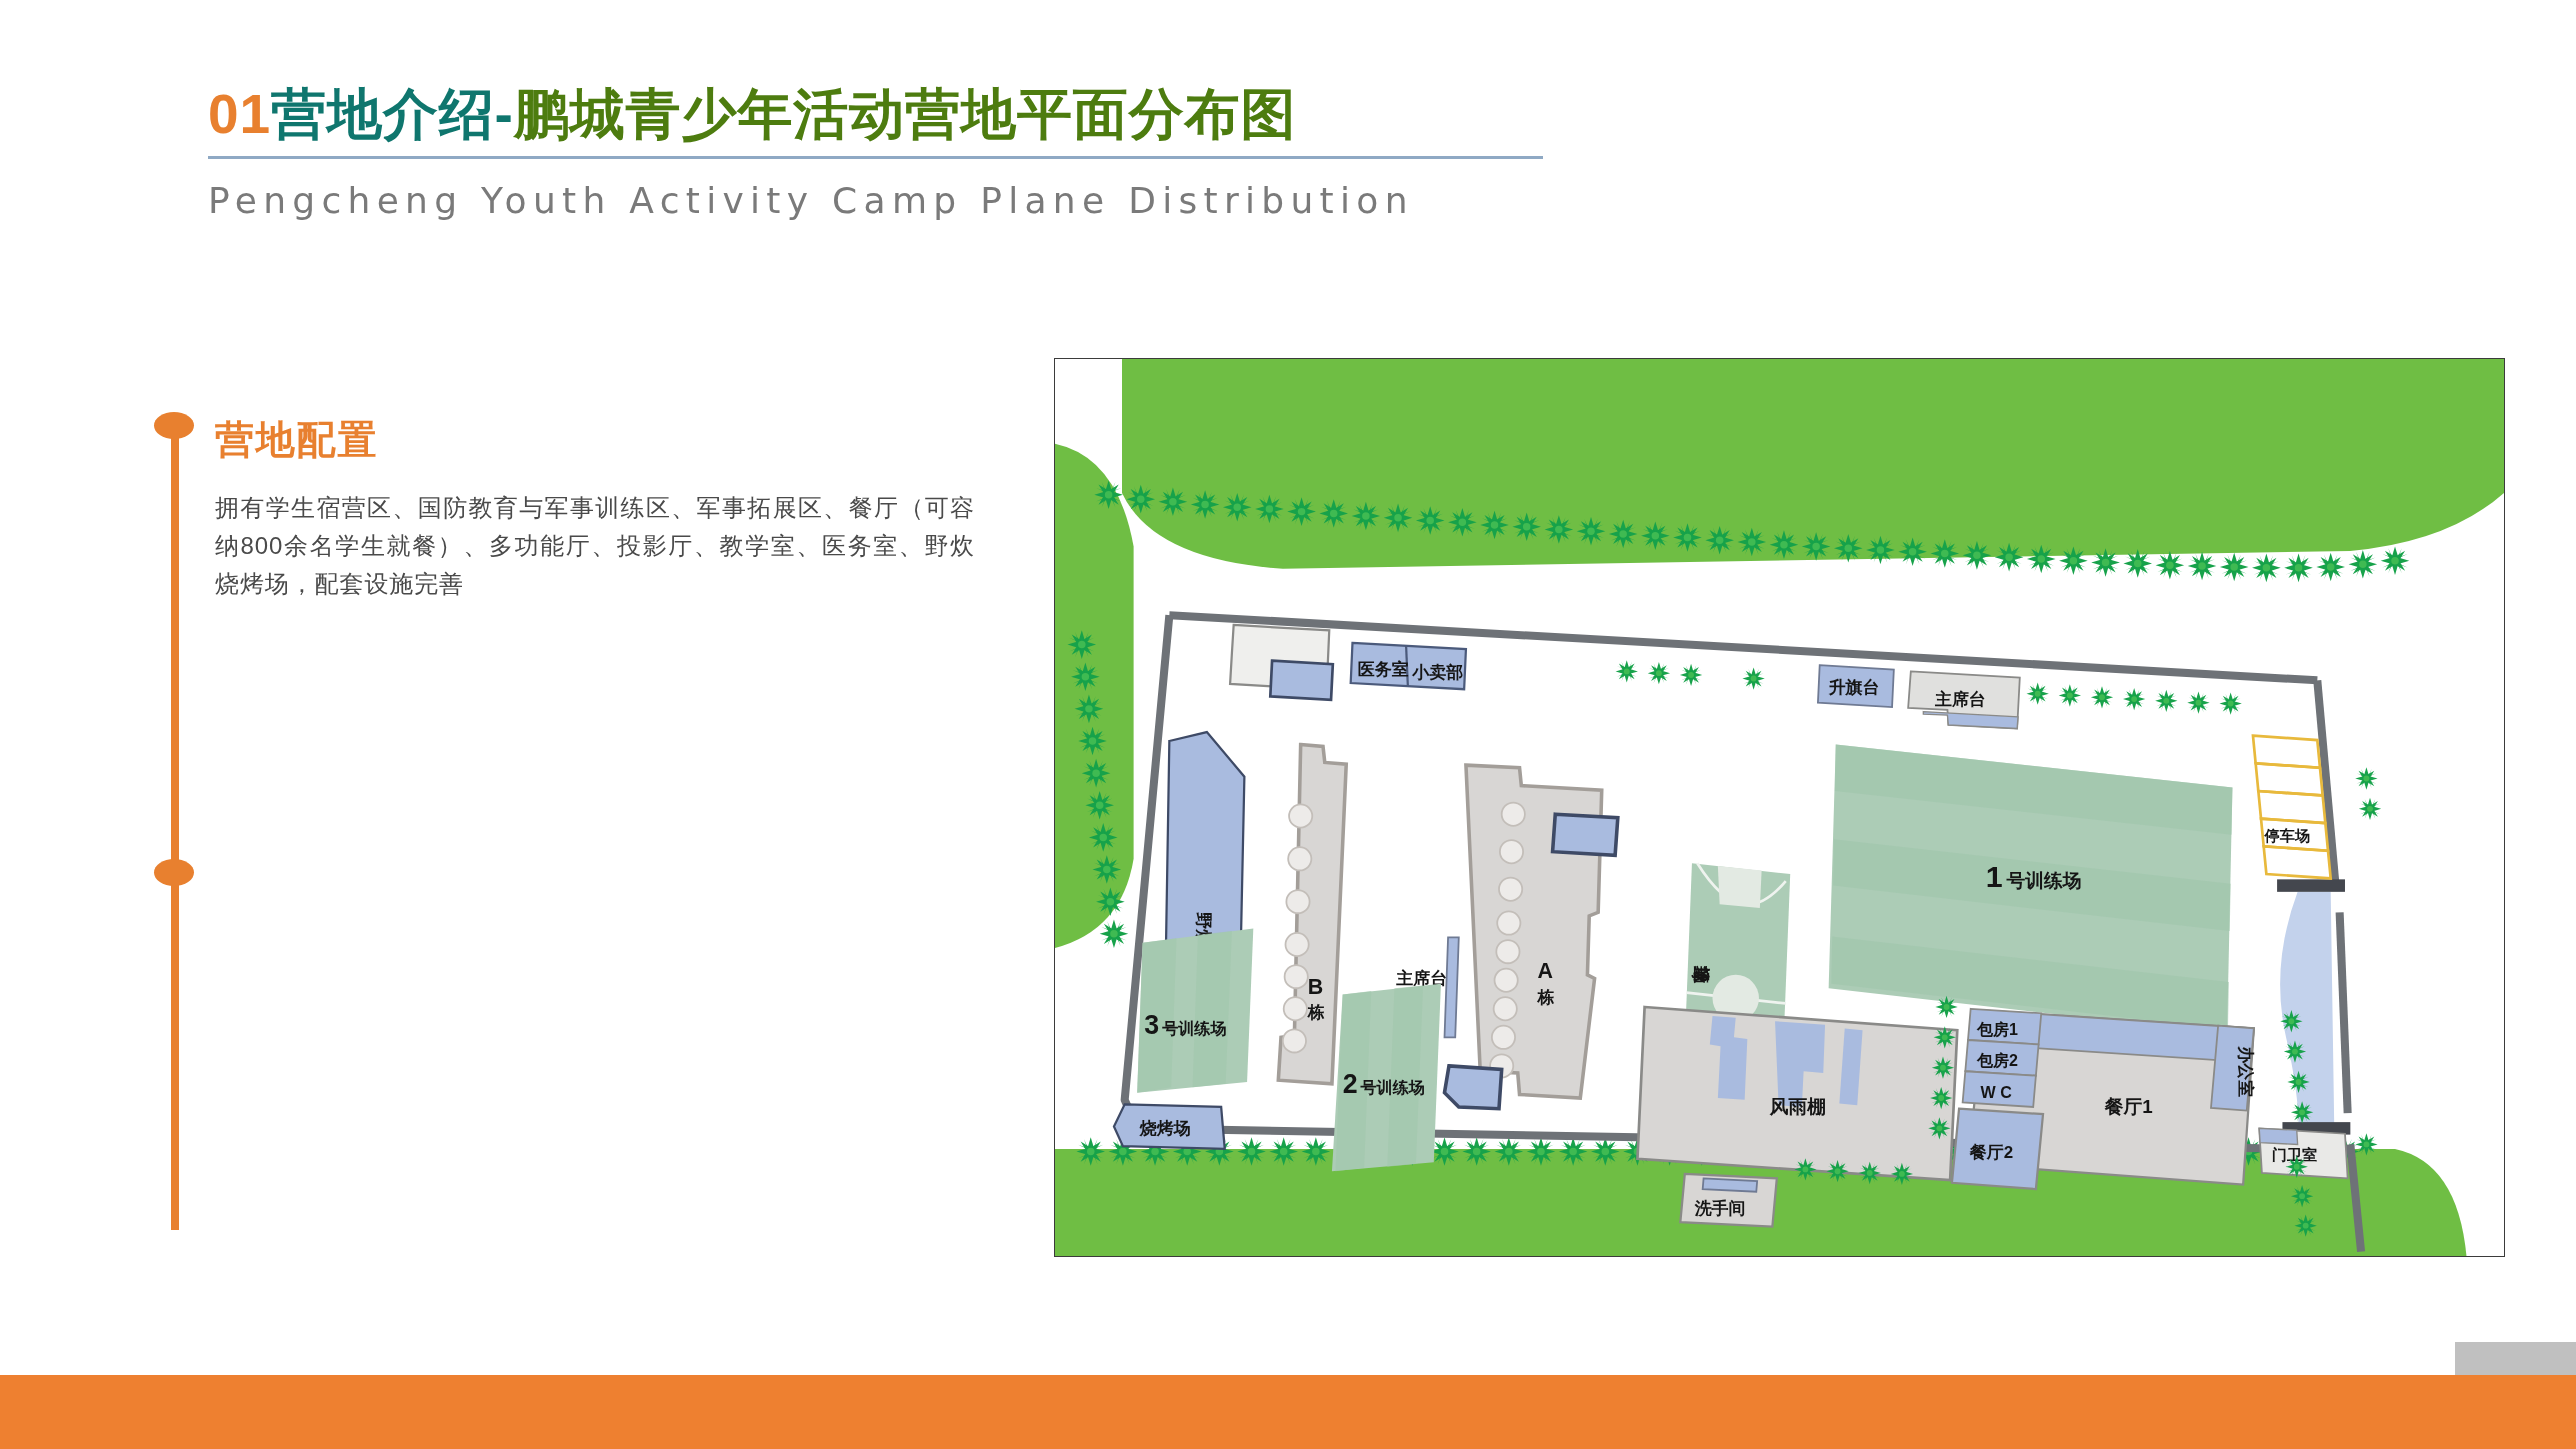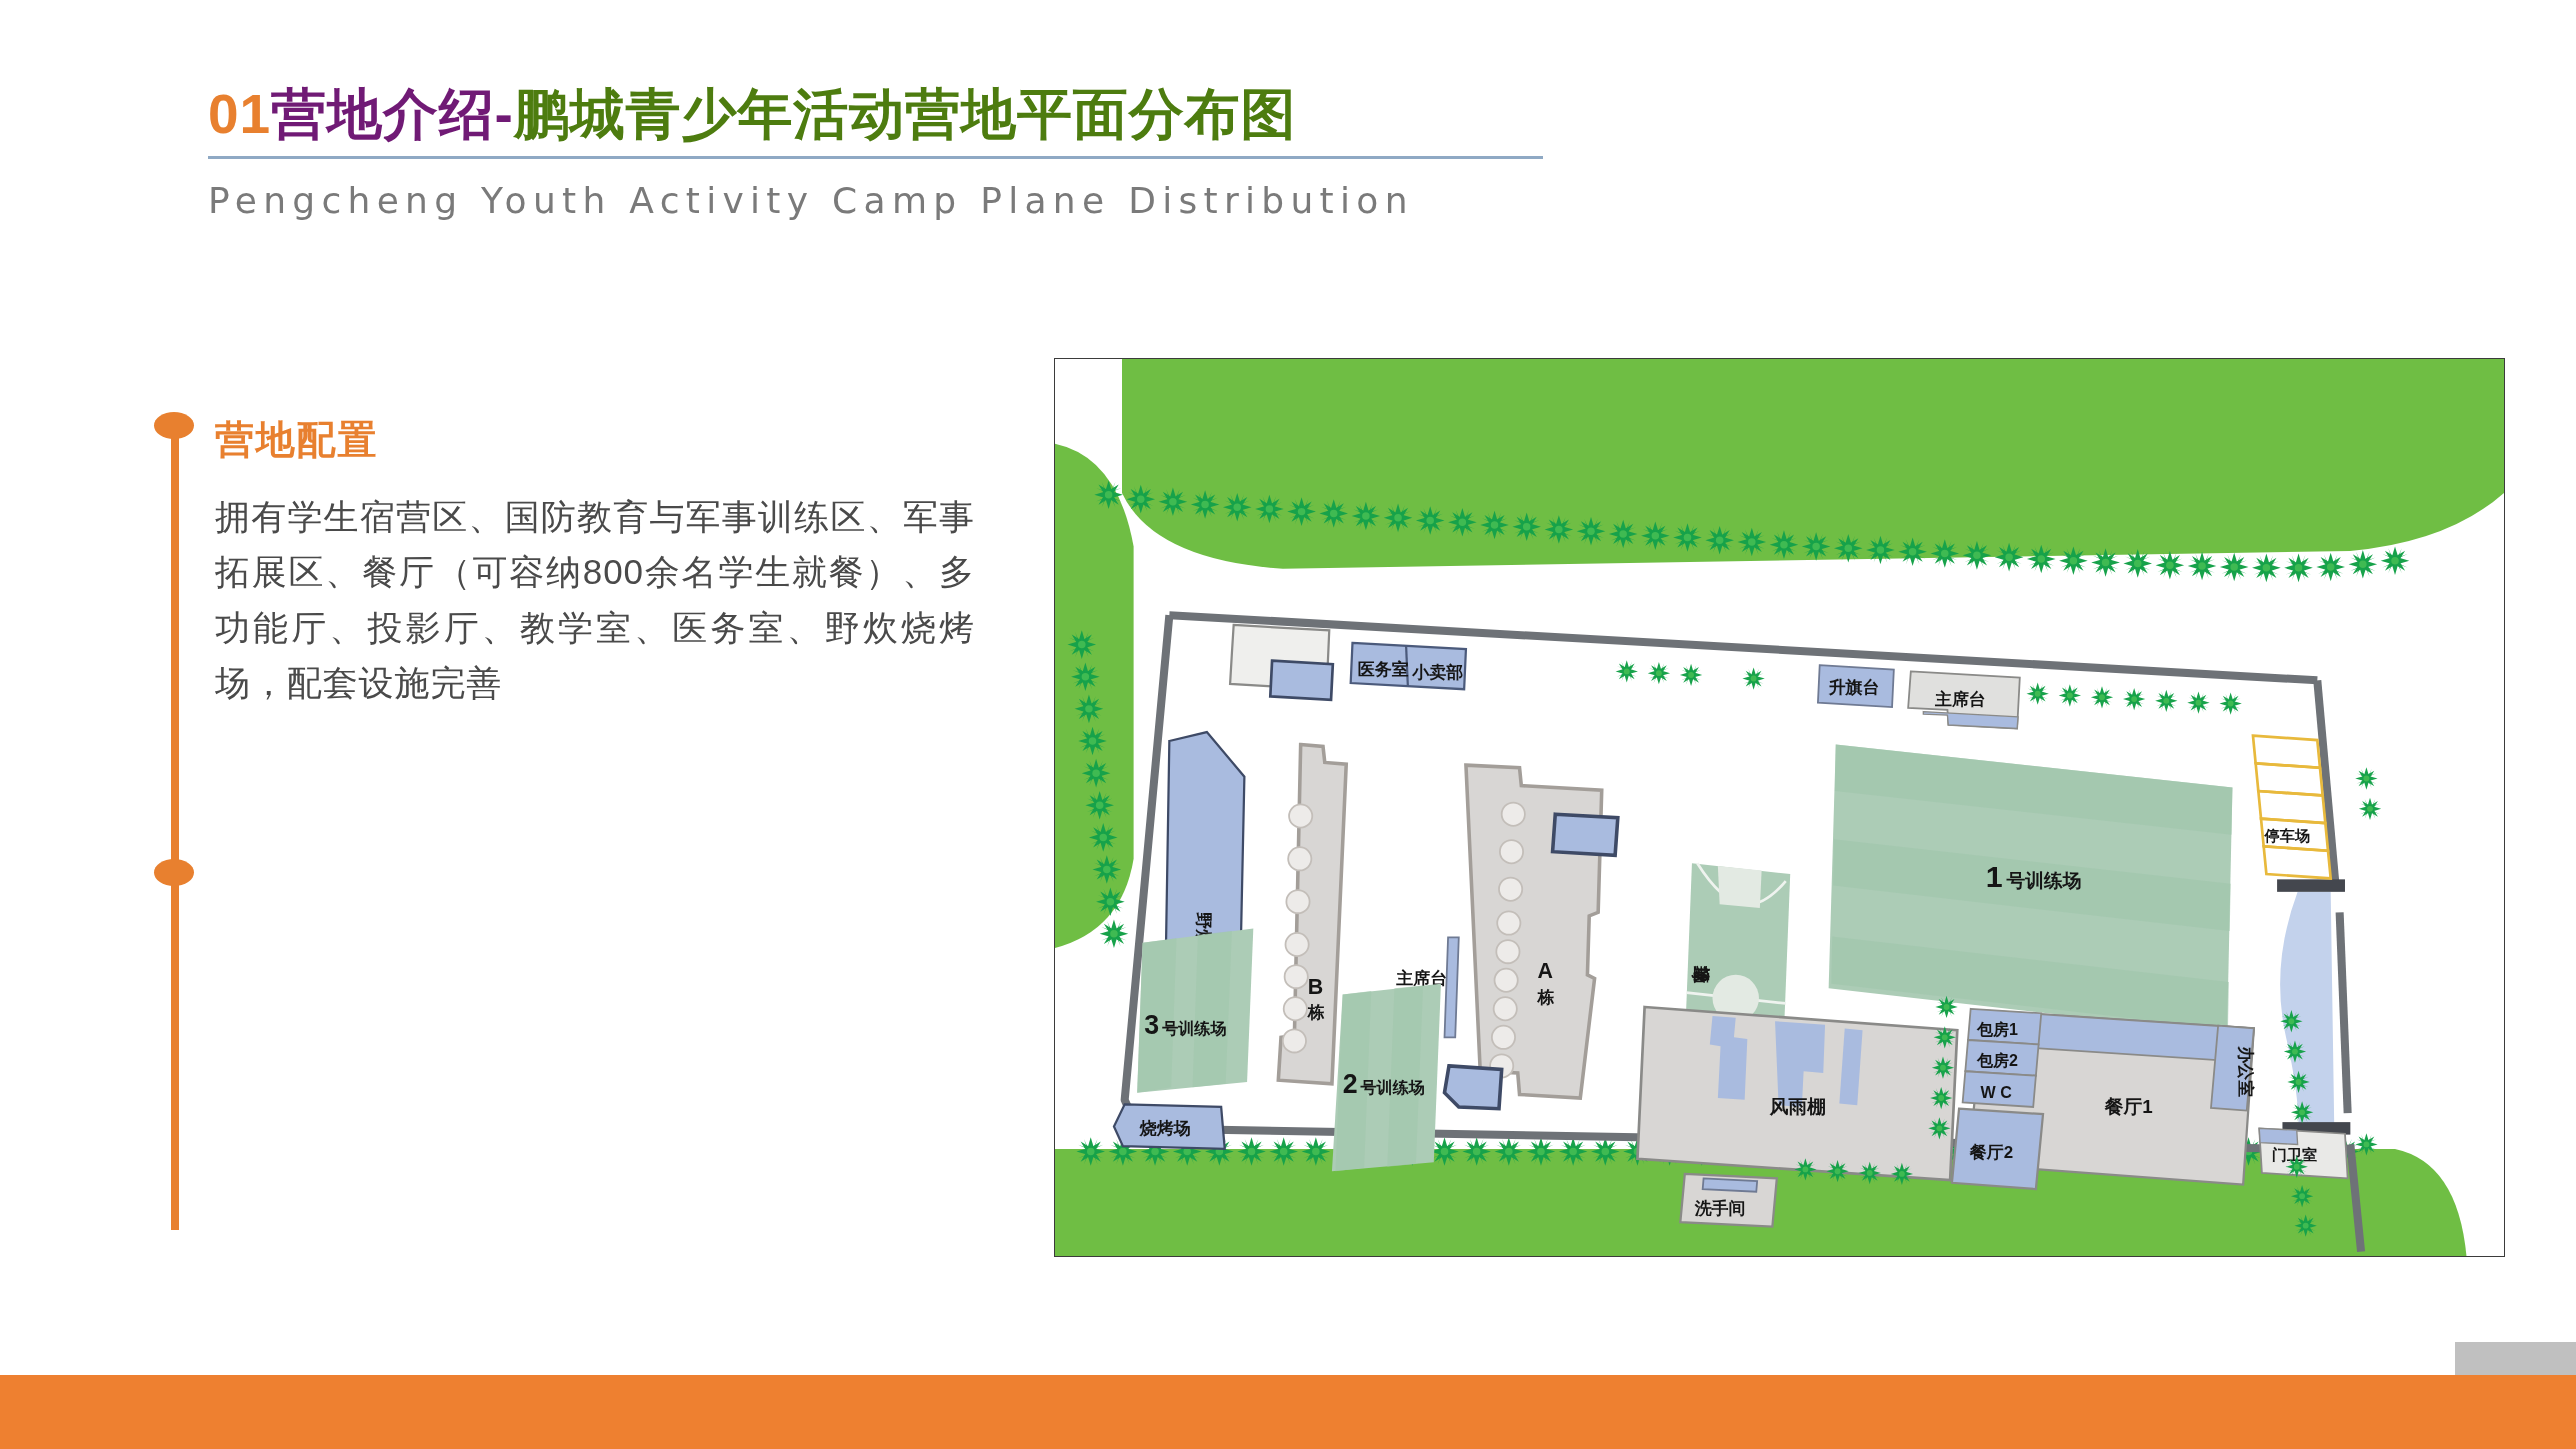--- a/index.html
+++ b/index.html
@@ -17,39 +17,39 @@
   #title-main{color:#4d7c0f;}
   #title-rule{margin-top:12.5px;width:1335px;height:2.7px;background:#8FA9C4;}
   #subtitle{margin-top:21px;font-size:36px;color:#7A7A7A;letter-spacing:6.3px;white-space:nowrap;font-family:"DejaVu Sans",sans-serif;}
 
   
   #left-panel{position:absolute;left:161px;top:385px;width:850px;}
   #timeline-line{position:absolute;left:9.8px;top:36px;width:8px;height:809px;background:#E8802F;}
   .bullet{position:absolute;left:-7.2px;width:40px;height:27px;border-radius:50%;background:#E8802F;}
   .sect{position:absolute;left:54px;width:787px;}
   .sect-title{color:#E8802F;font-size:39px;font-weight:bold;letter-spacing:1.8px;line-height:1;}
-  .sect-body{margin-top:30px;color:#4A4A4A;font-size:35px;line-height:1.58;letter-spacing:0.9px;text-align:justify;width:760px;}
+  .sect-body{margin-top:30px;color:#4A4A4A;font-size:24px;line-height:1.58;letter-spacing:0.9px;text-align:justify;width:760px;}
 
   
   #map-wrap{position:absolute;left:1054px;top:358px;width:1451px;height:899px;
             background:#fff;border:1.8px solid #3b3b3b;box-sizing:border-box;overflow:hidden;}
   #map-svg{position:absolute;left:0;top:0;width:100%;height:100%;}
 
   
   #footer-bar{position:absolute;left:0;top:1375px;width:2576px;height:74px;background:#EE8030;}
   #footer-tab{position:absolute;left:2455px;top:1342px;width:121px;height:33px;background:#C0C0C0;}
 
   .maplabel{font-family:"Liberation Sans","DejaVu Sans",sans-serif;font-weight:bold;fill:#151515;}
 </style>
 </head>
 <body>
 
 <div id="header">
   <div id="title-line">
-    <span id="title-num">01</span><span id="title-num2" style="color:#701a75">营地介绍-</span><span id="title-main">鹏城青少年活动营地平面分布图</span>
+    <span id="title-num">01</span><span id="title-num2" style="color:#0f766e">营地介绍-</span><span id="title-main">鹏城青少年活动营地平面分布图</span>
   </div>
   <div id="title-rule"></div>
   <div id="subtitle">Pengcheng Youth Activity Camp Plane Distribution</div>
 </div>
 
 <div id="left-panel">
   <div id="timeline-line"></div>
 
   <div class="bullet" style="top:27px;"></div>
   <div class="sect" style="top:35px;">

